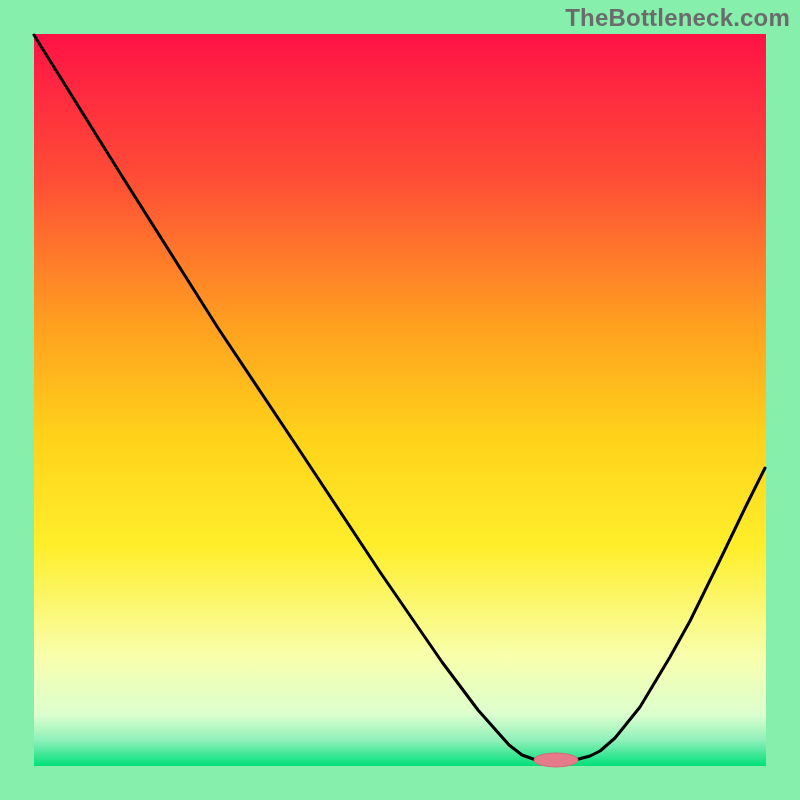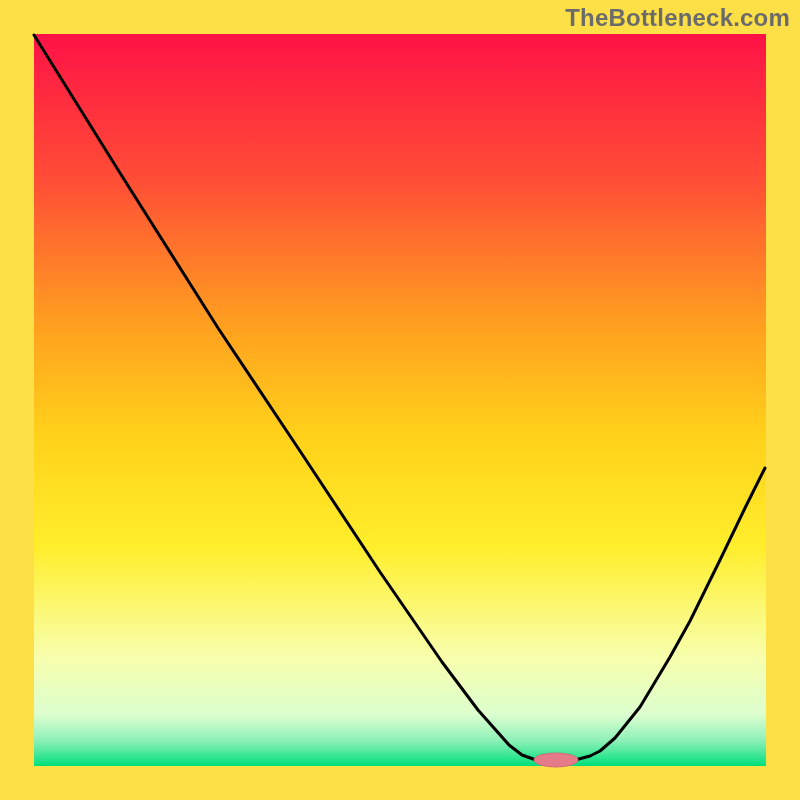--- a/index.html
+++ b/index.html
@@ -7,21 +7,21 @@
     padding: 0;
     width: 800px;
     height: 800px;
     background: #000;
     overflow: hidden;
   }
   .frame {
     position: relative;
     width: 800px;
     height: 800px;
-    background: #fde047;
+    background: #86efac;
   }
   .watermark {
     position: absolute;
     top: 4px;
     right: 10px;
     font-family: Arial, Helvetica, sans-serif;
     font-size: 24px;
     font-weight: 600;
     color: #6b6b6b;
     letter-spacing: 0.2px;

